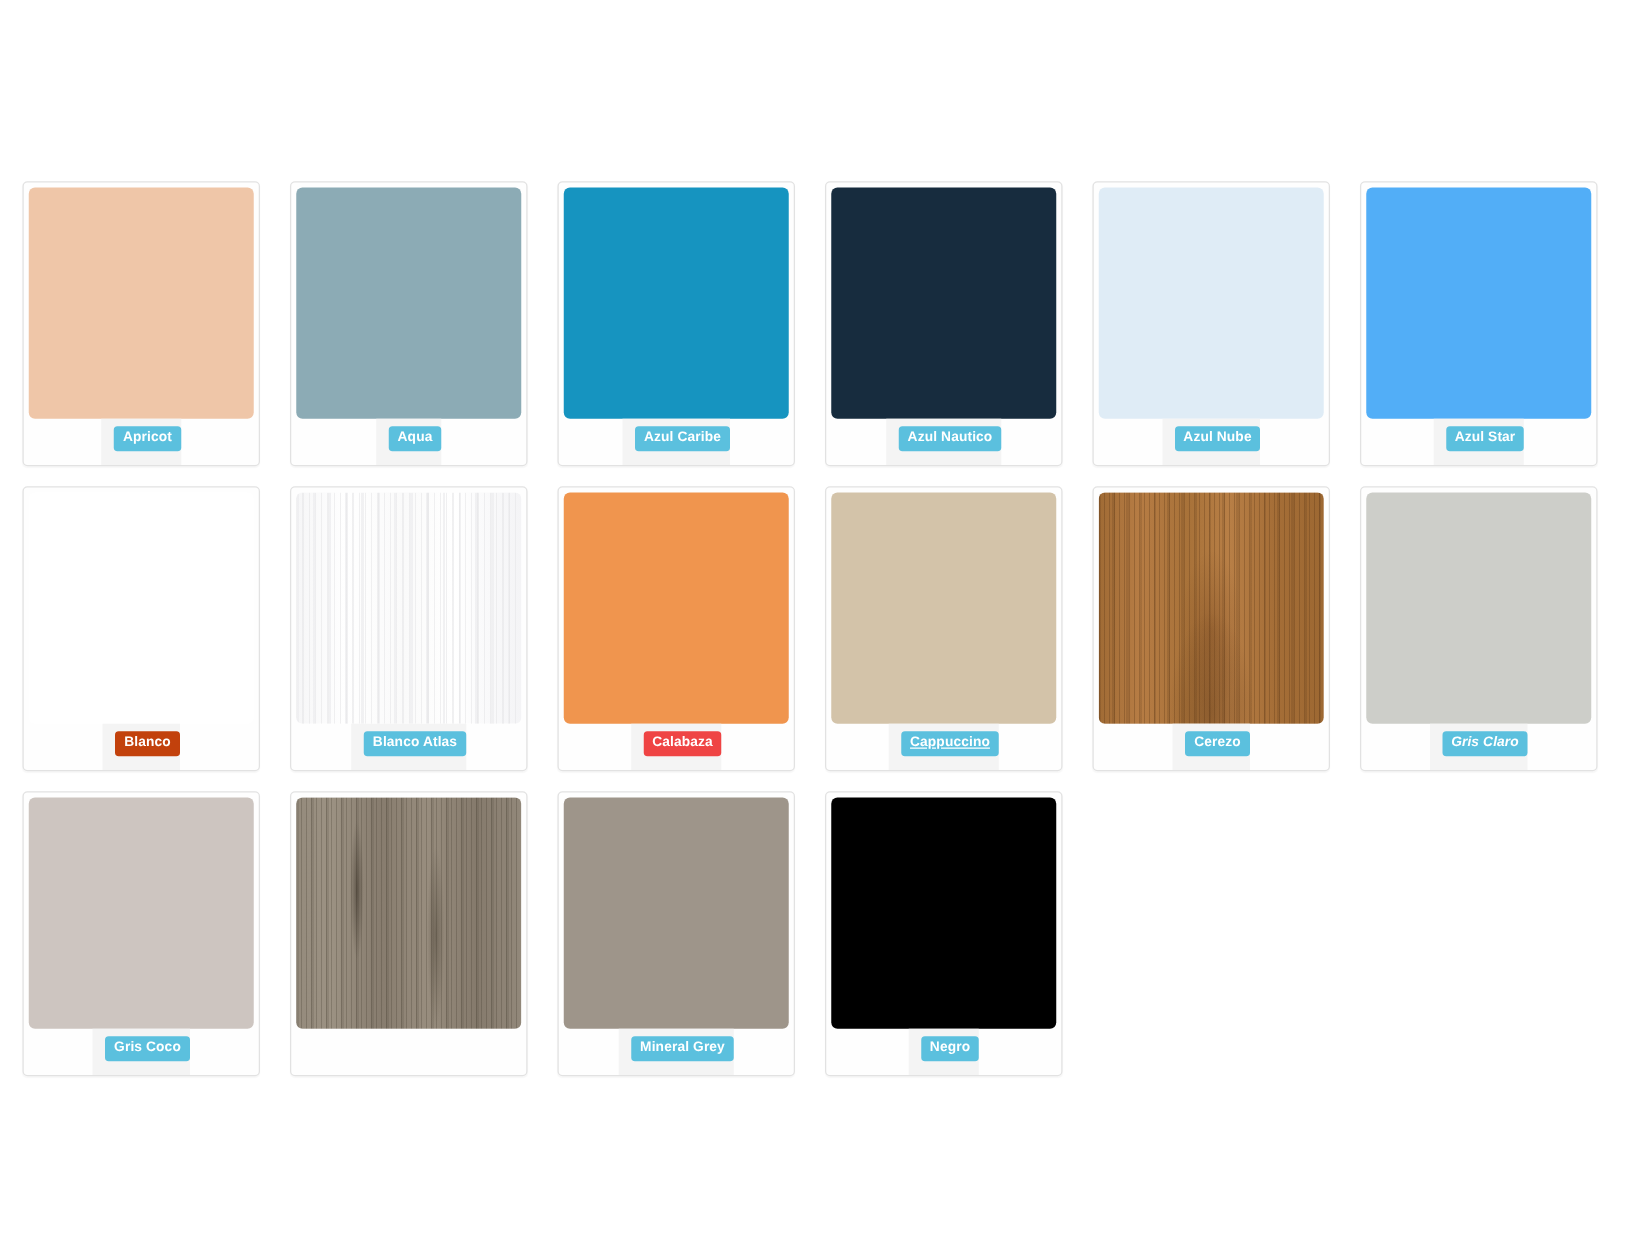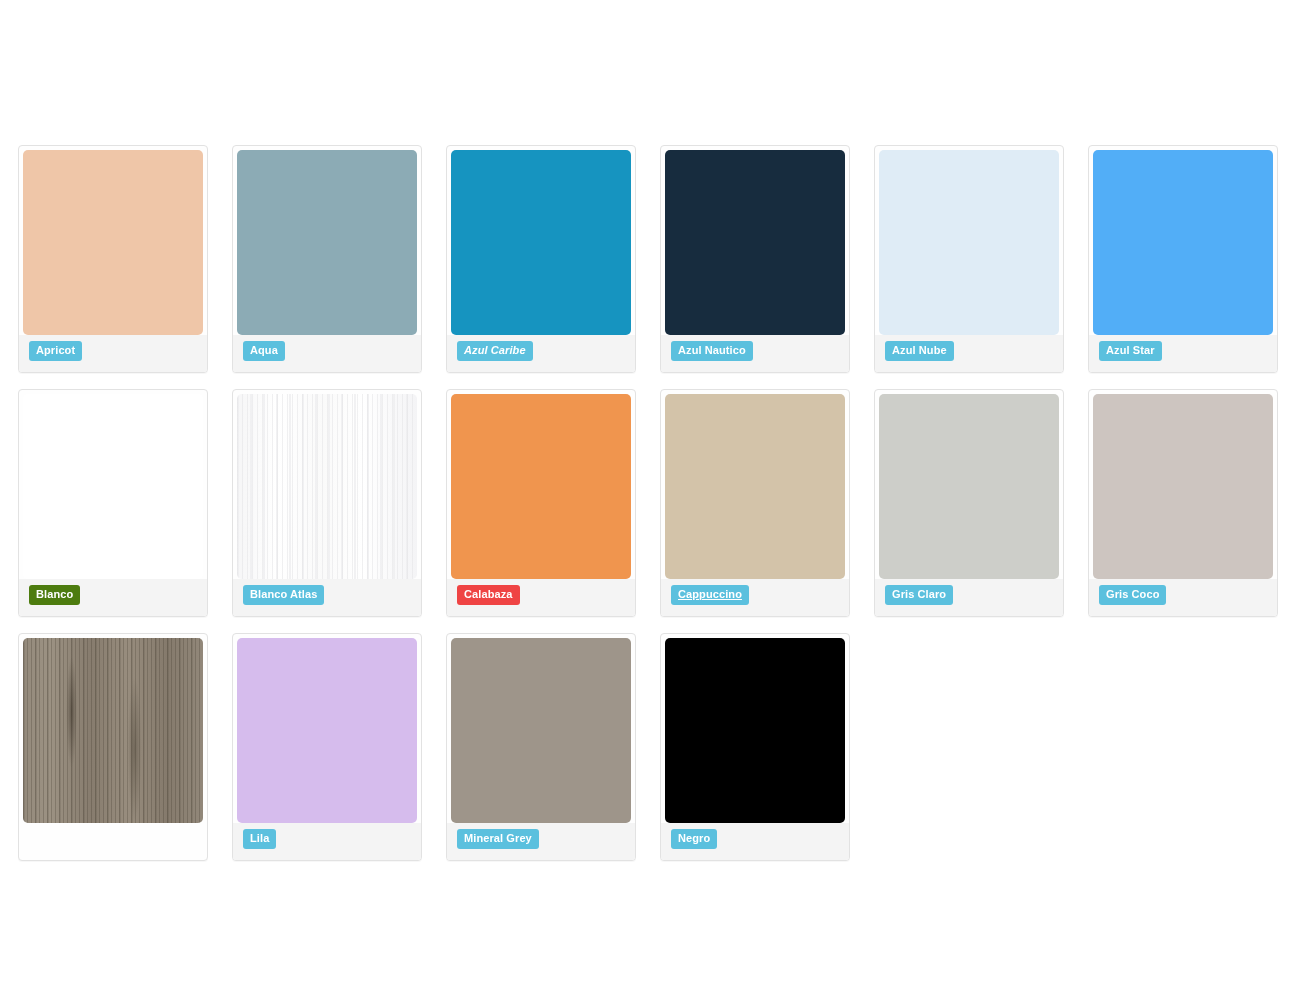--- a/index.html
+++ b/index.html
@@ -26,20 +26,21 @@
 
   .swatch-card {
     background: #fefefe;
     border: 1px solid #e2e2e2;
     border-radius: 4px;
     padding: 4px 4px 0 4px;
     display: flex;
     flex-direction: column;
     overflow: hidden;
     box-shadow: 0 1px 1px rgba(0,0,0,0.035);
+    align-items: center;
   }
 
   .swatch-image {
     width: 100%;
     height: 185px;
     border-radius: 5px;
     background-color: #cccccc;
     background-size: cover;
     background-position: center;
     flex: none;
@@ -147,21 +148,21 @@
     </div>
     <div class="swatch-card">
       <div class="swatch-image" style="background-color: rgb(140, 171, 181);"></div>
       <div class="swatch-footer">
         <span class="swatch-badge" style="background-color: rgb(91, 192, 222); color: rgb(255, 255, 255);">Aqua</span>
       </div>
     </div>
     <div class="swatch-card">
       <div class="swatch-image" style="background-color: rgb(22, 148, 192);"></div>
       <div class="swatch-footer">
-        <span class="swatch-badge" style="background-color: rgb(91, 192, 222); color: rgb(255, 255, 255); font-style: italic;">Azul Caribe</span>
+        <span class="swatch-badge" style="background-color: rgb(91, 192, 222); color: rgb(255, 255, 255);">Azul Caribe</span>
       </div>
     </div>
     <div class="swatch-card">
       <div class="swatch-image" style="background-color: rgb(23, 44, 62);"></div>
       <div class="swatch-footer">
         <span class="swatch-badge" style="background-color: rgb(91, 192, 222); color: rgb(255, 255, 255);">Azul Nautico</span>
       </div>
     </div>
     <div class="swatch-card">
       <div class="swatch-image" style="background-color: rgb(223, 236, 246);"></div>
@@ -171,21 +172,21 @@
     </div>
     <div class="swatch-card">
       <div class="swatch-image" style="background-color: rgb(82, 174, 247);"></div>
       <div class="swatch-footer">
         <span class="swatch-badge" style="background-color: rgb(91, 192, 222); color: rgb(255, 255, 255);">Azul Star</span>
       </div>
     </div>
     <div class="swatch-card">
       <div class="swatch-image" style="background-color: rgb(255, 255, 255);"></div>
       <div class="swatch-footer">
-        <span class="swatch-badge" style="background-color: #4d7c0f; color: rgb(255, 255, 255);">Blanco</span>
+        <span class="swatch-badge" style="background-color: #c2410c; color: rgb(255, 255, 255);">Blanco</span>
       </div>
     </div>
     <div class="swatch-card">
       <div class="swatch-image tex-blanco-atlas"></div>
       <div class="swatch-footer">
         <span class="swatch-badge" style="background-color: rgb(91, 192, 222); color: rgb(255, 255, 255);">Blanco Atlas</span>
       </div>
     </div>
     <div class="swatch-card">
       <div class="swatch-image" style="background-color: rgb(240, 149, 78);"></div>
@@ -193,41 +194,41 @@
         <span class="swatch-badge" style="background-color: #ef4444; color: rgb(255, 255, 255);">Calabaza</span>
       </div>
     </div>
     <div class="swatch-card">
       <div class="swatch-image" style="background-color: rgb(211, 195, 169);"></div>
       <div class="swatch-footer">
         <span class="swatch-badge" style="background-color: rgb(91, 192, 222); color: rgb(255, 255, 255); text-decoration: underline;">Cappuccino</span>
       </div>
     </div>
     <div class="swatch-card">
+      <div class="swatch-image tex-cerezo"></div>
+      <div class="swatch-footer">
+        <span class="swatch-badge" style="background-color: rgb(91, 192, 222); color: rgb(255, 255, 255);">Cerezo</span>
+      </div>
+    </div>
+    <div class="swatch-card">
       <div class="swatch-image" style="background-color: rgb(205, 206, 201);"></div>
       <div class="swatch-footer">
-        <span class="swatch-badge" style="background-color: rgb(91, 192, 222); color: rgb(255, 255, 255);">Gris Claro</span>
+        <span class="swatch-badge" style="background-color: rgb(91, 192, 222); color: rgb(255, 255, 255); font-style: italic;">Gris Claro</span>
       </div>
     </div>
     <div class="swatch-card">
       <div class="swatch-image" style="background-color: rgb(205, 197, 192);"></div>
       <div class="swatch-footer">
         <span class="swatch-badge" style="background-color: rgb(91, 192, 222); color: rgb(255, 255, 255);">Gris Coco</span>
       </div>
     </div>
     <div class="swatch-card">
       <div class="swatch-image tex-iron-oak"></div>
     </div>
     <div class="swatch-card">
-      <div class="swatch-image" style="background-color: rgb(214, 188, 237);"></div>
-      <div class="swatch-footer">
-        <span class="swatch-badge" style="background-color: rgb(91, 192, 222); color: rgb(255, 255, 255);">Lila</span>
-      </div>
-    </div>
-    <div class="swatch-card">
       <div class="swatch-image" style="background-color: rgb(158, 149, 138);"></div>
       <div class="swatch-footer">
         <span class="swatch-badge" style="background-color: rgb(91, 192, 222); color: rgb(255, 255, 255);">Mineral Grey</span>
       </div>
     </div>
     <div class="swatch-card">
       <div class="swatch-image" style="background-color: rgb(0, 0, 0);"></div>
       <div class="swatch-footer">
         <span class="swatch-badge" style="background-color: rgb(91, 192, 222); color: rgb(255, 255, 255);">Negro</span>
       </div>

